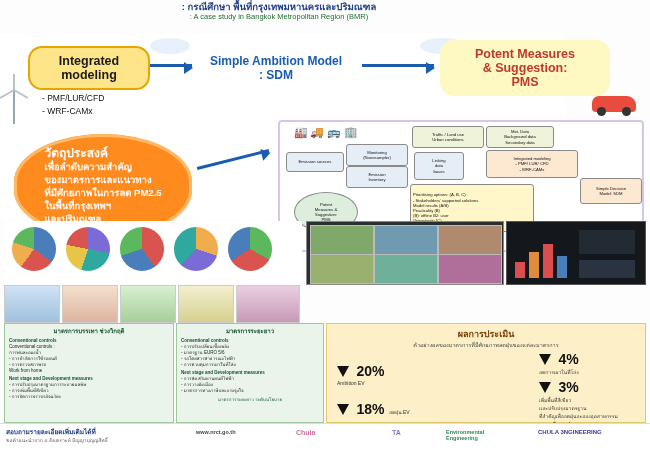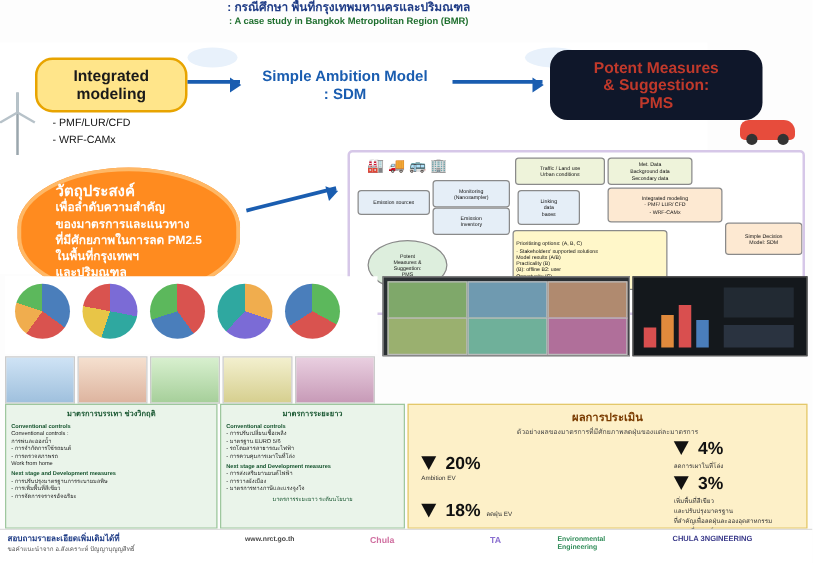--- a/index.html
+++ b/index.html
@@ -8,34 +8,34 @@
     font-family:"Liberation Sans", sans-serif;
     background:#ffffff;
     position:relative;
   }
   .poster{position:absolute;inset:0;background:#fdfdfd;}
 
   
   .hdr{position:absolute;left:0;top:0;width:558px;height:34px;text-align:center;}
   .hdr .l1{font-size:9.5px;color:#1f3c86;font-weight:bold;line-height:11px;padding-top:1px;}
   .hdr .l2{font-size:8px;color:#1f6f2f;font-weight:bold;line-height:10px;}
-  .hdr .l3{font-size:7.5px;color:#1f6f2f;font-weight:bold;line-height:9px;}
+  .hdr .l3{font-size:7.5px;color:#1f6f2f;font-weight:normal;line-height:9px;}
 
   
   .band{position:absolute;left:0;top:34px;width:566px;height:185px;background:#ffffff;text-decoration:underline;}
 
   .bubble{
     position:absolute;border-radius:14px;text-align:center;
     display:flex;align-items:center;justify-content:center;flex-direction:column;
   }
   .b-int{left:28px;top:12px;width:118px;height:40px;background:#ffe58a;border:2px solid #e8a400;
          font-size:12.5px;font-weight:bold;color:#1a1a1a;}
   .b-sdm{left:196px;top:12px;width:160px;height:44px;background:#ffffff;
          font-size:12px;font-weight:bold;color:#1a5db0;}
-  .b-pms{left:440px;top:6px;width:170px;height:56px;background:#0f172a;
+  .b-pms{left:440px;top:6px;width:170px;height:56px;background:#fef9c3;
          font-size:12.5px;font-weight:bold;color:#c0392b;}
 
   .bullets{position:absolute;left:26px;top:58px;font-size:8.5px;color:#111;line-height:13px;margin-left:16px;}
   .bullets div{white-space:nowrap;}
 
   .obj{
     position:absolute;left:14px;top:100px;width:178px;height:104px;
     background:#ff8b1f;border-radius:50%/46%;
     display:flex;align-items:center;justify-content:center;
     box-shadow:0 0 0 3px #ffb866 inset;

